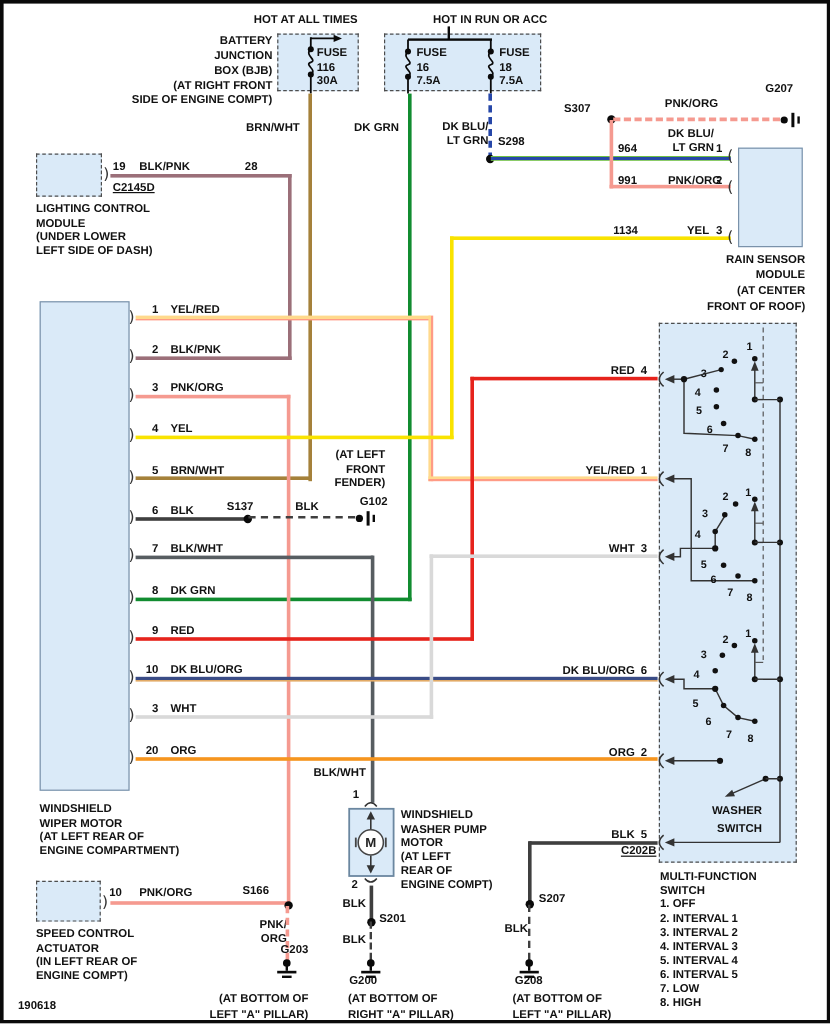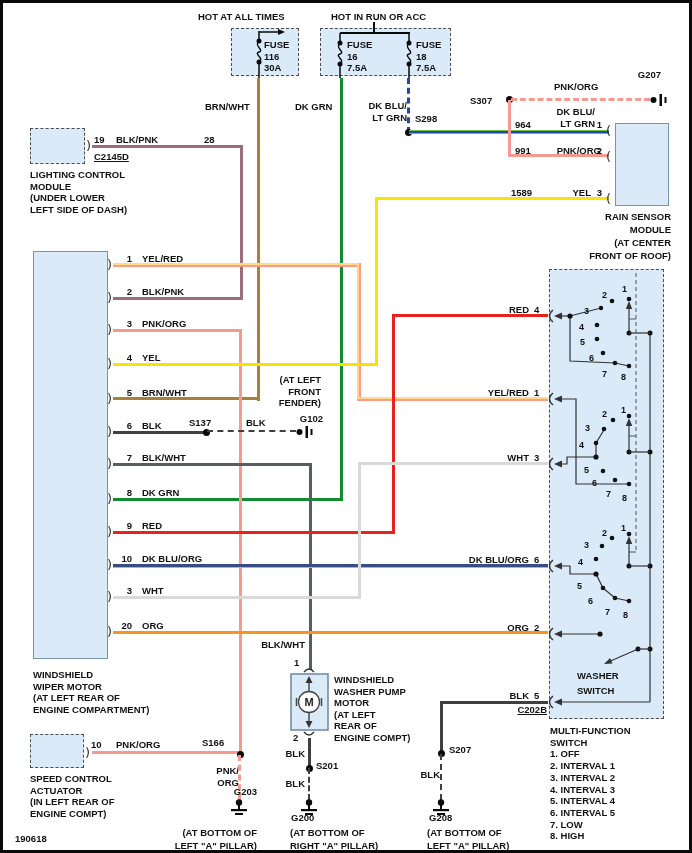--- a/index.html
+++ b/index.html
@@ -1,18 +1,18 @@
 <!DOCTYPE html>
 <html><head>
 <meta charset="utf-8">
 <style>
   html,body{margin:0;padding:0;background:#fff}
   #page{position:relative;width:692px;height:853px;background:#fff;border:3px solid #0a0a0a;box-sizing:border-box;overflow:hidden;font-family:"Liberation Sans",sans-serif}
   .lb{position:absolute;font:bold 9.5px "Liberation Sans",sans-serif;color:#111;white-space:pre-line;line-height:11.5px;letter-spacing:0}
-  .r{text-align:right}.c{text-align:left}
+  .r{text-align:right}.c{text-align:right}
   .lh12{line-height:12.3px}.lh13{line-height:13px}.lh117{line-height:11.7px}
   .u{text-decoration:underline}
   .w{position:absolute}
   .box{position:absolute;background:#daeaf8;box-sizing:border-box}
   .dashedb{border:1.6px dashed #4d4d4d}
   .solidb{border:1.6px solid #7a92aa}
   .br{position:absolute;font:normal 13px "DejaVu Sans",sans-serif;color:#333;line-height:13px}
   .dot{position:absolute;width:7px;height:7px;border-radius:50%;background:#0a0a0a}
   .brnwht{background:#a5813a}.dkgrn{background:#118c30}.pnkorg{background:#f59a90}
   .yel{background:#f9e300}.blkpnk{background:#9b6f79}.blk{background:#3f3f3f}
@@ -31,20 +31,25 @@
 </style>
 </head>
 <body>
 
 <div id="page">
 
   <div class="lb c" style="left:195px;top:8px;width:100px">HOT AT ALL TIMES</div>
   <div class="lb c" style="left:328px;top:8px;width:125px">HOT IN RUN OR ACC</div>
   <div class="box dashedb" style="left:228px;top:25px;width:68px;height:48px"></div>
   <div class="box dashedb" style="left:317px;top:25px;width:131px;height:48px"></div>
+  <div class="lb r lh12" style="left:94px;top:26px;width:130px">BATTERY
+JUNCTION
+BOX (BJB)
+(AT RIGHT FRONT
+SIDE OF ENGINE COMPT)</div>
   <div class="lb" style="left:261px;top:36px">FUSE
 116
 30A</div>
   <div class="lb" style="left:344px;top:36px">FUSE
 16
 7.5A</div>
   <div class="lb" style="left:413px;top:36px">FUSE
 18
 7.5A</div>
 
@@ -80,21 +85,21 @@
   <div class="w dkgrn" style="left:110px;top:495px;width:230px;height:3px"></div>
   <div class="w dash-blu-v" style="left:404px;top:75px;height:55px"></div>
   <div class="lb" style="left:202px;top:98px">BRN/WHT</div>
   <div class="lb" style="left:292px;top:98px">DK GRN</div>
   <div class="lb r" style="left:352px;top:97px;width:52px">DK BLU/
 LT GRN</div>
   <div class="lb" style="left:412px;top:110px">S298</div>
   <div class="dot" style="left:402px;top:126px"></div>
   <div class="w blultgrn" style="left:406px;top:127px;width:200px;height:4px"></div>
   <div class="dot" style="left:503px;top:93px"></div>
-  <div class="lb" style="left:467px;top:92px">S307</div>
+  <div class="lb" style="left:467px;top:82px">S307</div>
   <div class="w dash-pnk-h" style="left:508px;top:95px;width:139px"></div>
   <div class="lb" style="left:551px;top:78px">PNK/ORG</div>
   <div class="lb r" style="left:620px;top:66px;width:38px">G207</div>
   <svg style="left:647px;top:89px" width="18" height="16" viewBox="0 0 18 16">
     <circle cx="3.5" cy="8" r="3" fill="#0a0a0a"></circle>
       <rect x="9.5" y="2" width="2.5" height="12" fill="#0a0a0a"></rect>
       <rect x="14.5" y="5" width="2" height="6" fill="#0a0a0a"></rect>
   </svg>
   <div class="w pnkorg" style="left:505px;top:97px;width:3px;height:57px"></div>
   <div class="w pnkorg" style="left:505px;top:151px;width:101px;height:3px"></div>
@@ -105,21 +110,21 @@
   <span class="br" style="left:603px;top:121px">(</span>
   <span class="br" style="left:603px;top:147px">(</span>
   <span class="br" style="left:603px;top:189px">(</span>
   <div class="lb" style="left:512px;top:116px">964</div>
   <div class="lb r" style="left:540px;top:103px;width:52px">DK BLU/
 LT GRN</div>
   <div class="lb r" style="left:589px;top:116px;width:10px">1</div>
   <div class="lb" style="left:512px;top:142px">991</div>
   <div class="lb r" style="left:540px;top:142px;width:58px">PNK/ORG</div>
   <div class="lb r" style="left:589px;top:142px;width:10px">2</div>
-  <div class="lb" style="left:508px;top:184px">1589</div>
+  <div class="lb" style="left:508px;top:184px">1134</div>
   <div class="lb r" style="left:540px;top:184px;width:48px">YEL</div>
   <div class="lb r" style="left:589px;top:184px;width:10px">3</div>
   <div class="lb r lh13" style="left:578px;top:207px;width:90px">RAIN SENSOR
 MODULE
 (AT CENTER
 FRONT OF ROOF)</div>
 
   <div class="box dashedb" style="left:27px;top:125px;width:55px;height:36px"></div>
   <span class="br" style="left:83px;top:136px">)</span>
   <div class="lb" style="left:91px;top:131px">19</div>

